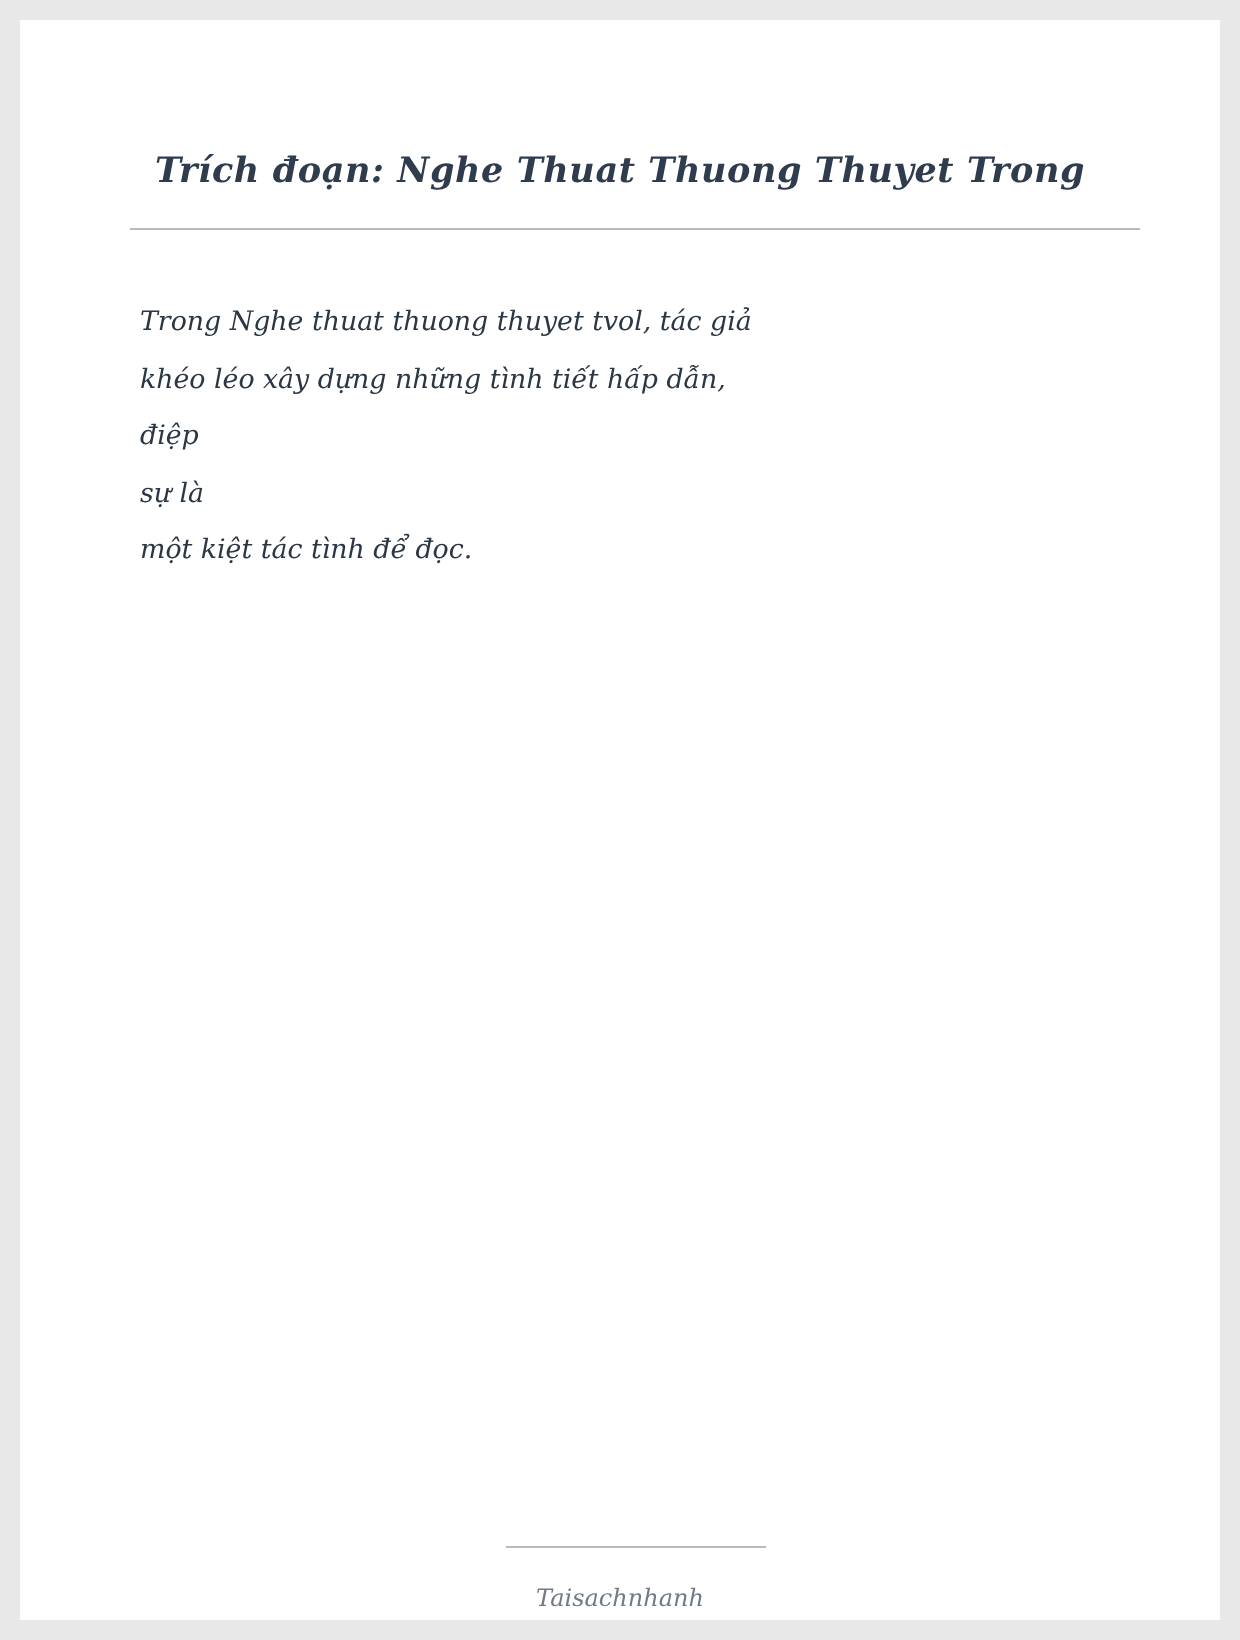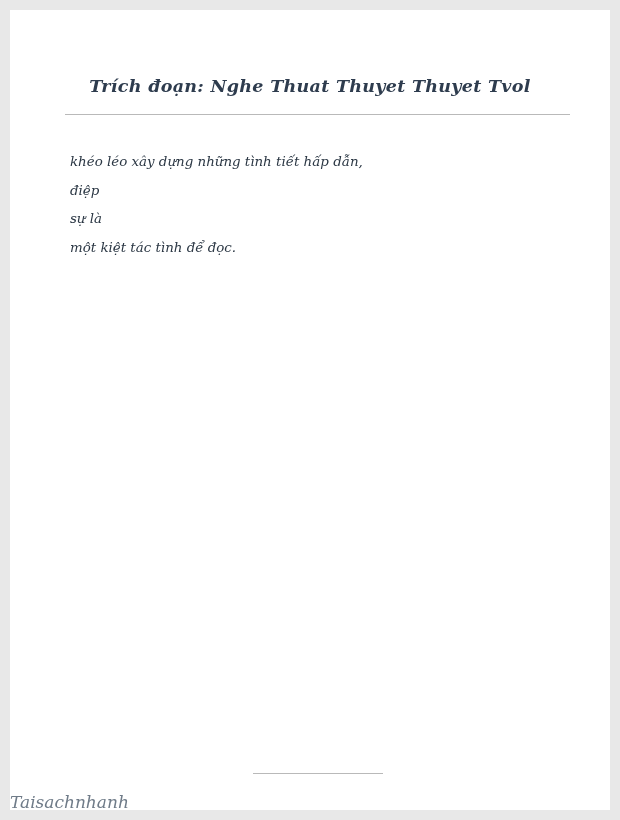--- a/index.html
+++ b/index.html
@@ -64,37 +64,38 @@
     top: 763px;
     width: 130px;
     height: 1px;
     background: #b9b9b9;
   }
   .footer-text {
     position: absolute;
     left: 0;
     top: 782px;
     width: 600px;
-    text-align: left;
+    text-align: center;
     font-family: "DejaVu Serif", serif;
     font-style: italic;
-    font-size: 17px;
+    font-size: 12px;
     color: #6f7b88;
   }
 </style>
 </head>
 <body>
 
 <div class="page-sheet">
 
-  <div class="doc-title">Trích đoạn: Nghe Thuat Thuyet Thuyet Tvol</div>
+  <div class="doc-title">Trích đoạn: Nghe Thuat Thuong Thuyet Trong</div>
 
   <div class="title-rule"></div>
 
   <div class="body-block">
+    <div class="body-line">Trong Nghe thuat thuong thuyet tvol, tác giả</div>
     <div class="body-line">khéo léo xây dựng những tình tiết hấp dẫn,</div>
     <div class="body-line">điệp</div>
     <div class="body-line">sự là</div>
     <div class="body-line">một kiệt tác tình để đọc.</div>
   </div>
 
   <div class="footer-rule"></div>
 
   <div class="footer-text">Taisachnhanh</div>
 

